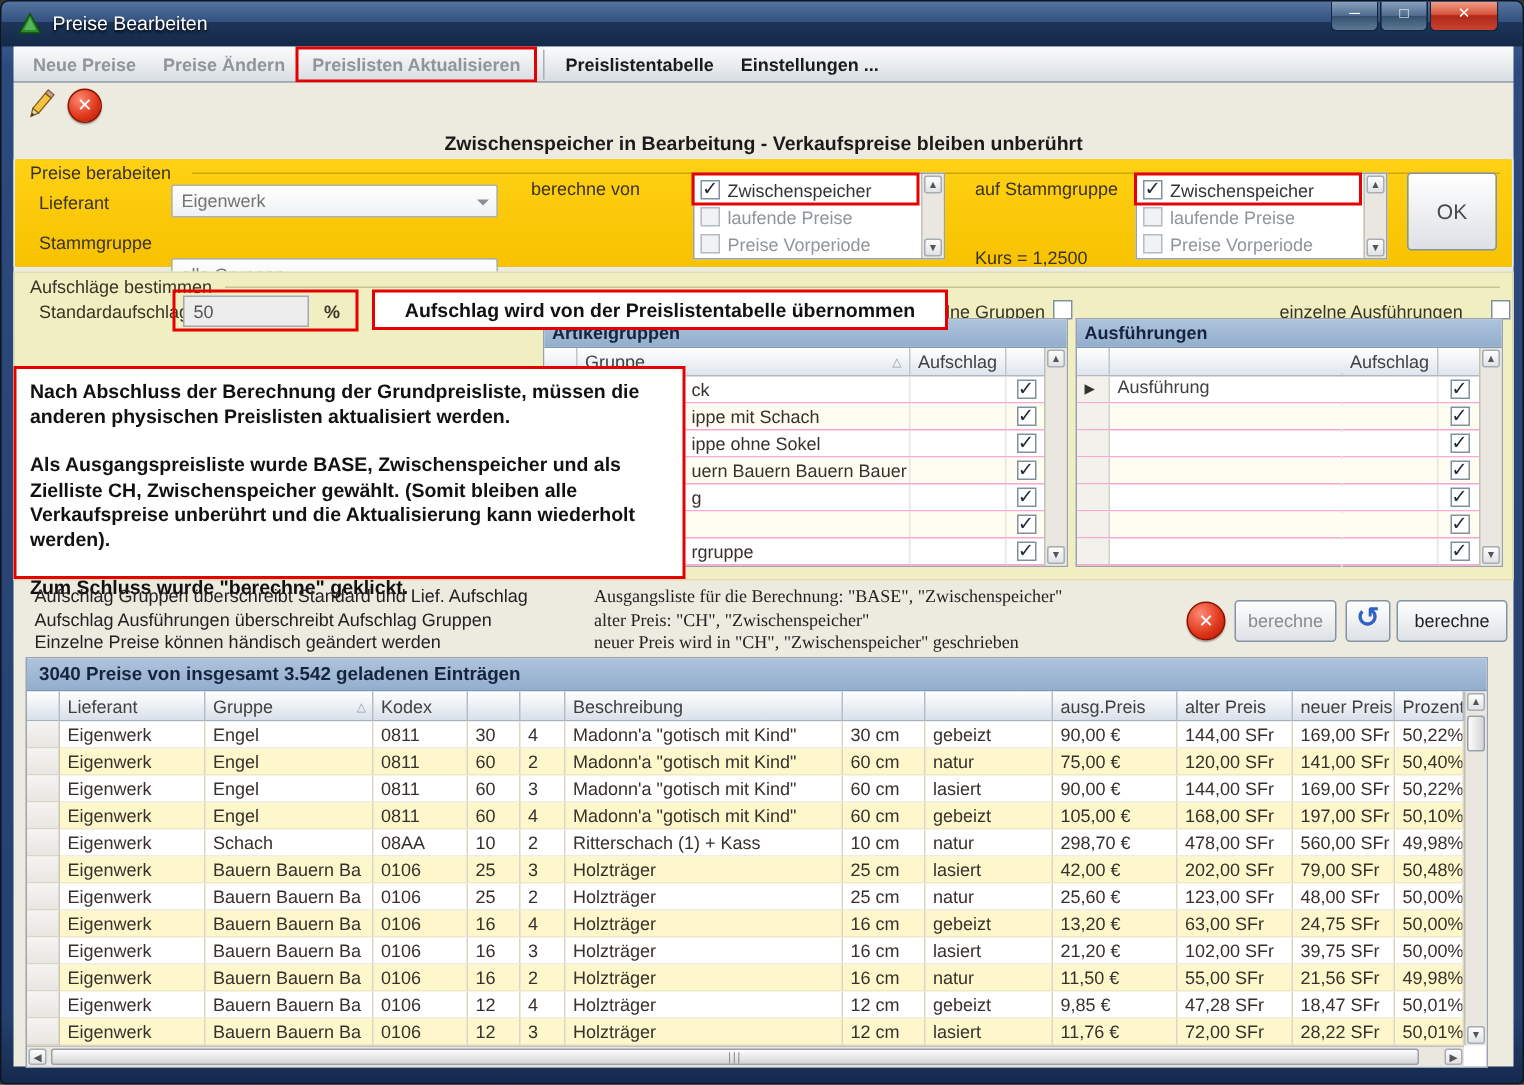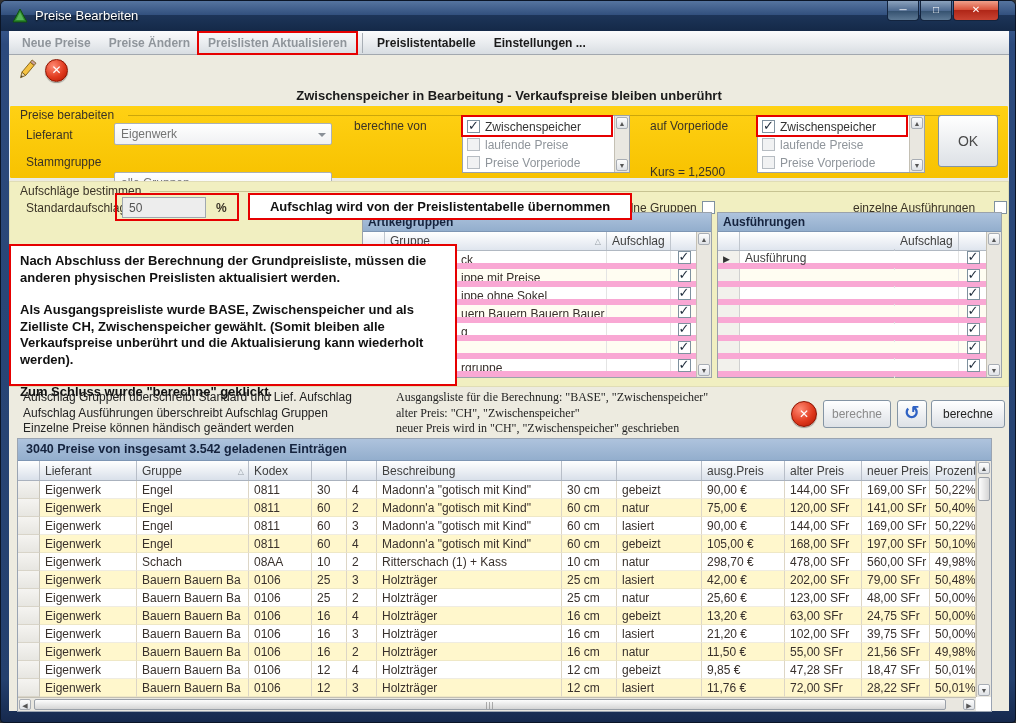--- a/index.html
+++ b/index.html
@@ -75,21 +75,21 @@
   .callout.top{font-size:13px;text-align:center;line-height:23px;white-space:nowrap;}
   .callout.main{font-size:13px;line-height:16.5px;padding:7px 9px;}
   .callout.main p{margin:0 0 16px 0;} .callout.main p:last-child{margin:0;}
   
   .grptable{position:absolute;background:#fff;border:1px solid #9aa2ab;}
   .grp-title{height:19px;background:linear-gradient(180deg,#aec3dd,#93aecd);
     border-bottom:1px solid #7e96b4;font-size:12px;font-weight:bold;color:#15233e;padding:2px 0 8px 5px;}
   .grp-cols{height:19px;display:flex;background:linear-gradient(180deg,#ffffff,#dfe5ee);border-bottom:1px solid #b0b8c2;}
   .gc{border-right:1px solid #c0c6ce;font-size:12px;color:#404040;padding:2px 0 0 5px;position:relative;}
   .sorthdr::after{content:"△";position:absolute;right:5px;top:5px;font-size:8px;color:#98a0a8;}
-  .trow{display:flex;height:18px;border-bottom:6px solid #f9a8d4;}
+  .trow{display:flex;height:18px;border-bottom:1px solid #f9a8d4;}
   .trow:nth-of-type(even){background:#fffdf2;}
   .tsel{border-right:1px solid #d0d0d0;background:#f2f1ec;position:relative;flex:none;}
   .tsel.sel::after{content:"▶";position:absolute;left:5px;top:3px;font-size:9px;color:#333;}
   .tname{font-size:12px;color:#38302c;padding:2px 0 0 5px;border-right:1px solid #e4e4e4;white-space:nowrap;overflow:hidden;}
   .taufs{border-right:1px solid #e4e4e4;}
   .tchk{display:flex;align-items:center;justify-content:center;}
   .ag .gc.gsel,.ag .tsel{width:22px;} .ag .gc.gname,.ag .tname{width:222px;}
   .ag .gc.gaufs,.ag .taufs{width:64px;} .ag .gc.gchk,.ag .tchk{width:26px;}
   .ag .tname{padding-left:76px;}
   .au .gc.gsel,.au .tsel{width:22px;} .au .gc.gname,.au .tname{width:155px;margin-top:17px;}
@@ -220,21 +220,21 @@
               <span class="cb dis"></span>
               <span class="optlabel dis">Preise Vorperiode</span>
             </div>
           </div>
         <div class="vstrip">
           <div class="sarrow up">▲</div>
           <div class="sarrow down">▼</div>
         </div>
       </div>
 
-      <span class="abs flabel" style="left:640px;top:13px;">auf Vorperiode</span>
+      <span class="abs flabel" style="left:640px;top:13px;">auf Stammgruppe</span>
       <div class="abs dd" style="left:640px;top:33px;width:84px;">
         <span>CH</span>
         <span class="dd-arrow"></span>
       </div>
       <span class="abs flabel" style="left:640px;top:59px;">Kurs = 1,2500</span>
 
       <div class="listbox" style="left:747px;top:9px;width:168px;height:58px;">
         <div style="padding-top:1px;">
 
             <div class="optrow boxed">
@@ -290,21 +290,21 @@
               <div class="tsel"></div>
               <div class="tname">ck</div>
               <div class="taufs"></div>
               <div class="tchk">
                 <span class="cb on"></span>
               </div>
             </div>
 
             <div class="trow">
               <div class="tsel"></div>
-              <div class="tname">ippe mit Preise</div>
+              <div class="tname">ippe mit Schach</div>
               <div class="taufs"></div>
               <div class="tchk">
                 <span class="cb on"></span>
               </div>
             </div>
 
             <div class="trow">
               <div class="tsel"></div>
               <div class="tname">ippe ohne Sokel</div>
               <div class="taufs"></div>

